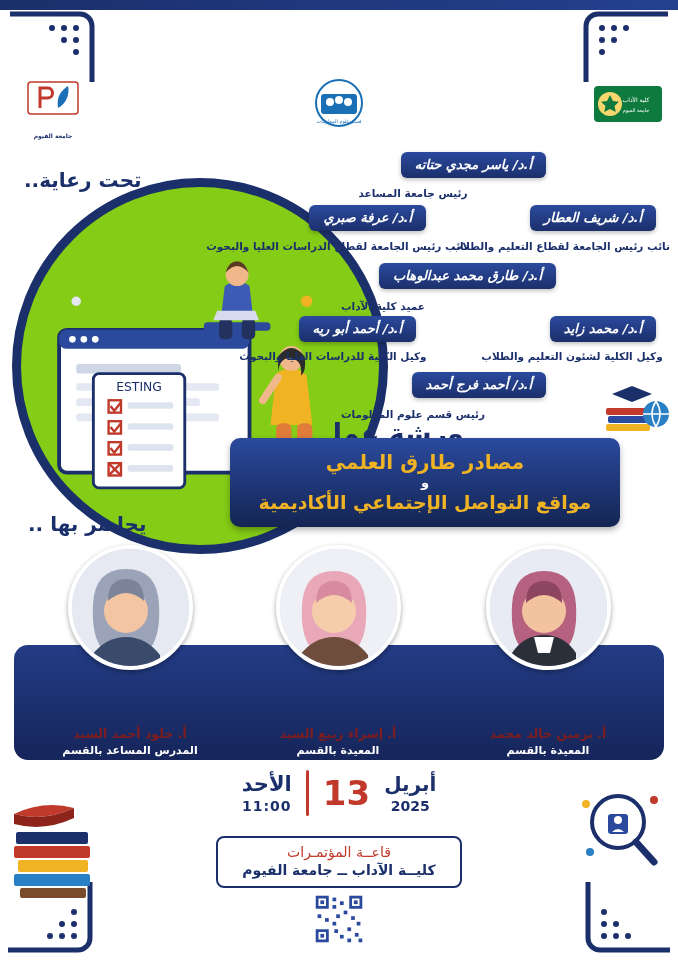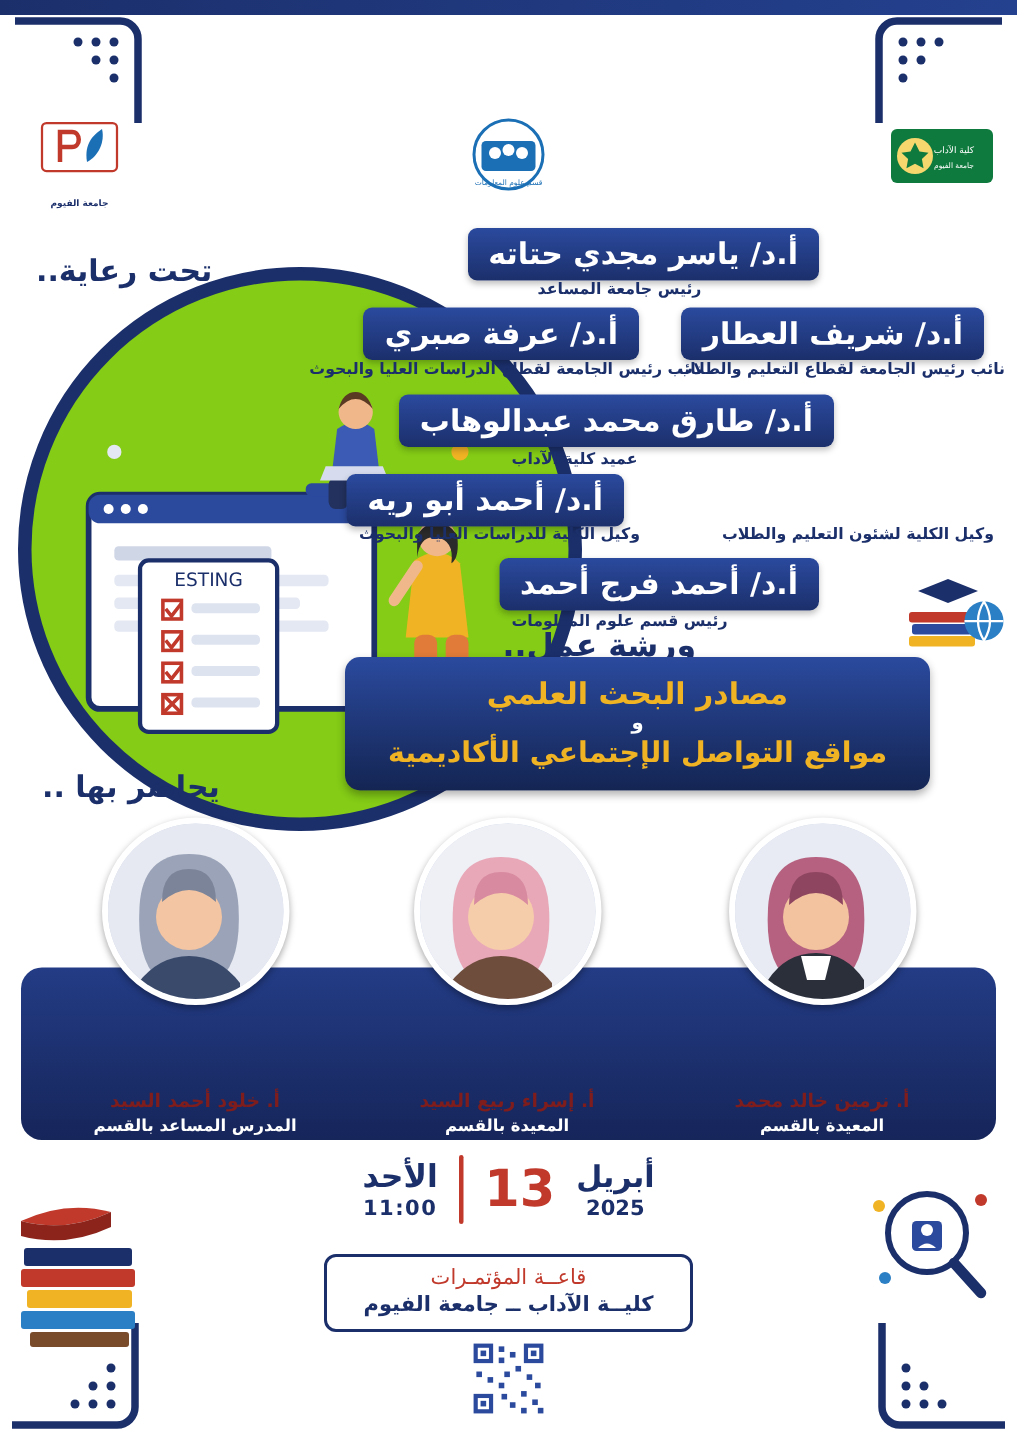--- a/index.html
+++ b/index.html
@@ -63,21 +63,21 @@
     position: absolute;
     background: linear-gradient(180deg,#2b4a9e,#1b2f6b);
     color: #ffffff;
     border-radius: 6px;
     text-align: center;
     padding: 5px 14px 6px;
     font-weight: bold;
     box-shadow: 0 2px 4px rgba(0,0,0,.25);
     white-space: nowrap;
   }
-  .strip .nm { font-size: 20px; letter-spacing: .2px; }
+  .strip .nm { font-size: 13px; letter-spacing: .2px; font-style: italic; }
   .sub {
     position: absolute;
     color: #1b2f6b;
     font-size: 10.5px;
     font-weight: bold;
     text-align: center;
     white-space: nowrap;
   }
 
   
@@ -103,21 +103,21 @@
   .u7  { top: 408px; right: 160px; width: 210px; }
 
   
   .script-label {
     position: absolute;
     color: #1b2f6b;
     font-weight: bold;
     white-space: nowrap;
   }
   .lbl-patronage { top: 168px; left: 24px; font-size: 20px; }
-  .lbl-workshop  { top: 418px; right: 214px; font-size: 21px; }
+  .lbl-workshop  { top: 418px; right: 214px; font-size: 27px; }
   .lbl-speakers  { top: 512px; left: 28px; font-size: 20px; }
 
   
   .title-box {
     position: absolute;
     top: 438px; right: 58px;
     width: 390px;
     background: linear-gradient(180deg,#2b4a9e,#142553);
     border-radius: 10px;
     padding: 12px 10px 14px;
@@ -367,20 +367,23 @@
   <div class="strip s3">
     <div class="nm">أ.د/ عرفة صبري</div>
   </div>
   <div class="sub u3">نائب رئيس الجامعة لقطاع الدراسات العليا والبحوث</div>
 
   <div class="strip s4">
     <div class="nm">أ.د/ طارق محمد عبدالوهاب</div>
   </div>
   <div class="sub u4">عميد كلية الآداب</div>
 
+  <div class="strip s5">
+    <div class="nm">أ.د/ محمد زايد</div>
+  </div>
   <div class="sub u5">وكيل الكلية لشئون التعليم والطلاب</div>
 
   <div class="strip s6">
     <div class="nm">أ.د/ أحمد أبو ريه</div>
   </div>
   <div class="sub u6">وكيل الكلية للدراسات العليا والبحوث</div>
 
   <div class="strip s7">
     <div class="nm">أ.د/ أحمد فرج أحمد</div>
   </div>
@@ -391,21 +394,21 @@
     <rect x="6" y="38" width="40" height="7" rx="2" fill="#2b4a9e"></rect>
     <rect x="4" y="46" width="44" height="7" rx="2" fill="#f0b323"></rect>
     <circle cx="54" cy="36" r="13" fill="#2b7fc4"></circle>
     <path d="M41 36 h26 M54 23 q8 13 0 26 q-8-13 0-26" stroke="#ffffff" stroke-width="1.5" fill="none"></path>
     <path d="M10 16 l20-8 l20 8 l-20 8z" fill="#1b2f6b"></path>
   </svg>
 
   <div class="script-label lbl-workshop">ورشة عمل..</div>
 
   <div class="title-box">
-    <div class="title-line1">مصادر البحث العلمي</div>
+    <div class="title-line1">مصادر طارق العلمي</div>
     <div class="title-amp">و</div>
     <div class="title-line2">مواقع التواصل الإجتماعي الأكاديمية</div>
   </div>
 
   <div class="script-label lbl-speakers">يحاضر بها ..</div>
 
   <div class="speakers-band"></div>
 
   <div class="speaker sp1">
     <div class="sp-photo">

